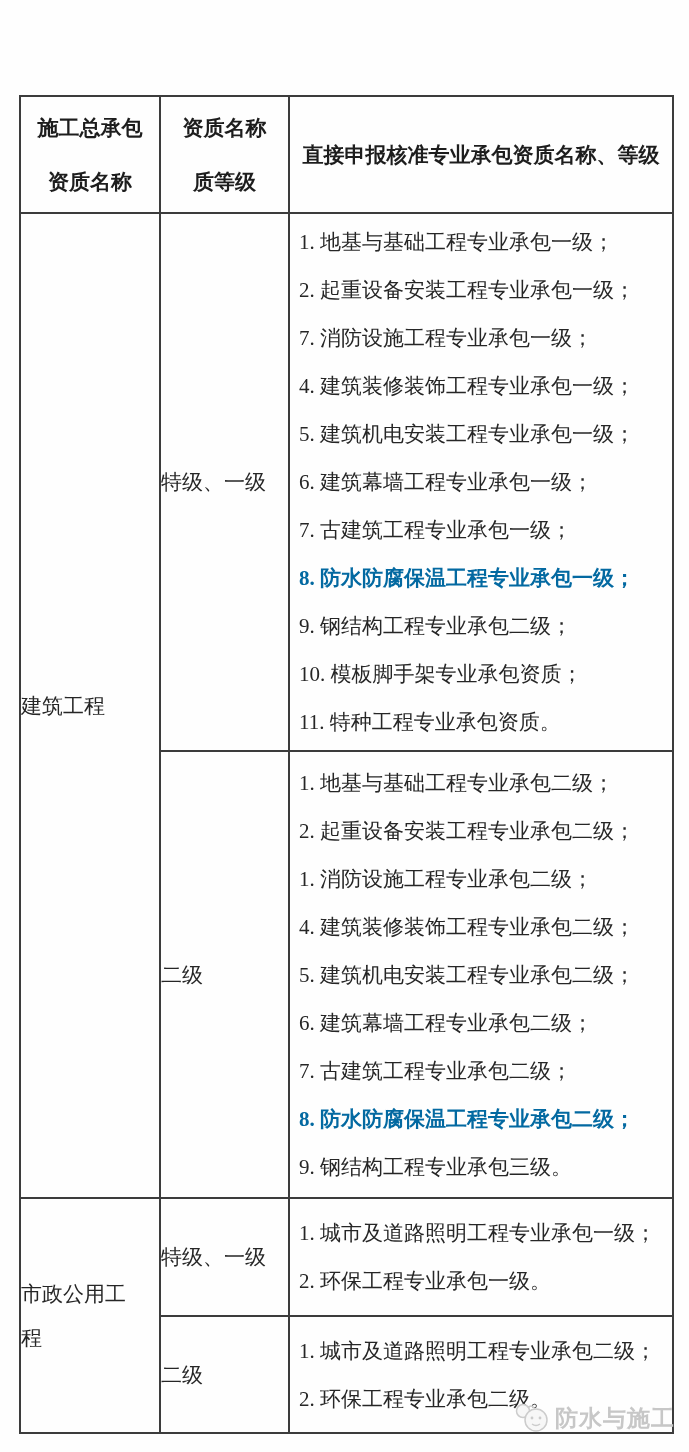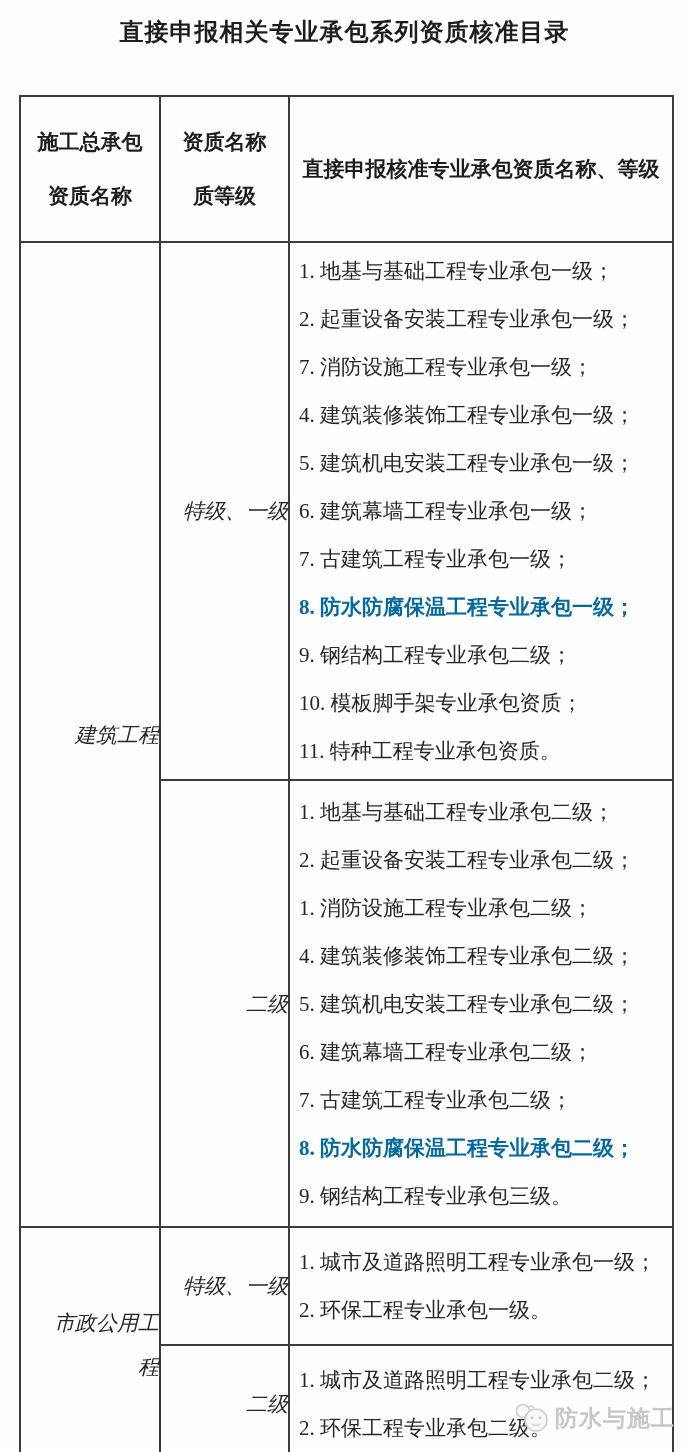--- a/index.html
+++ b/index.html
@@ -44,25 +44,24 @@
   th.hdr {
     font-family: "Liberation Sans", "DejaVu Sans", sans-serif;
     font-weight: 700;
     font-size: 21px;
     color: #1d1d1d;
     text-align: center;
     line-height: 54px;
   }
   th.hdr .hline { line-height: 54px; }
   td.name-cell, td.grade-cell {
-    text-align: right;
+    text-align: left;
     font-size: 21px;
     line-height: 44px;
     color: #262626;
-    font-style: italic;
   }
   td.items-cell {
     text-align: left;
     vertical-align: middle;
     margin-top: 46px;
   }
   .item {
     font-size: 21px;
     line-height: 48px;
     padding-left: 9px;
@@ -90,30 +89,29 @@
     color: #c7c7c7;
     letter-spacing: 1px;
     padding-right: 4px;
   }
 </style>
 </head>
 <body>
 
 <div id="page">
 
-  <div class="doc-title">直接申报相关专业承包系列资质核准目录</div>
 
   <table class="qual-table">
     <colgroup>
       <col style="width:140px">
       <col style="width:129px">
       <col style="width:384px">
     </colgroup>
     <tbody>
-        <tr style="height:146px">
+        <tr style="height:117px">
       <th class="hdr">
         <div class="hline">施工总承包</div>
         <div class="hline">资质名称</div>
       </th>
       <th class="hdr">
         <div class="hline">资质名称</div>
         <div class="hline">质等级</div>
       </th>
       <th class="hdr">
         <div class="hline">直接申报核准专业承包资质名称、等级</div>

